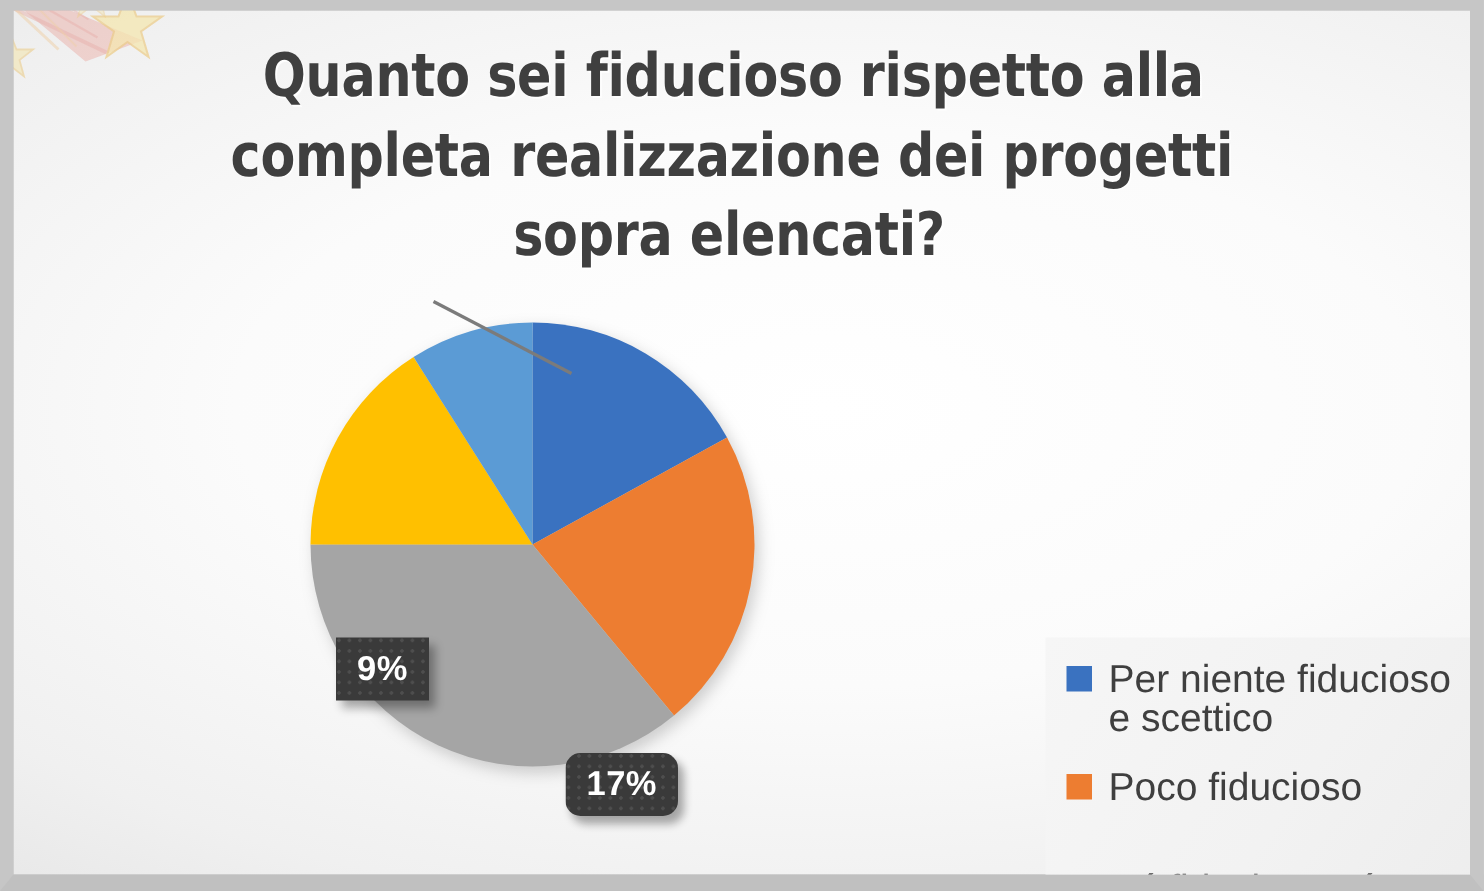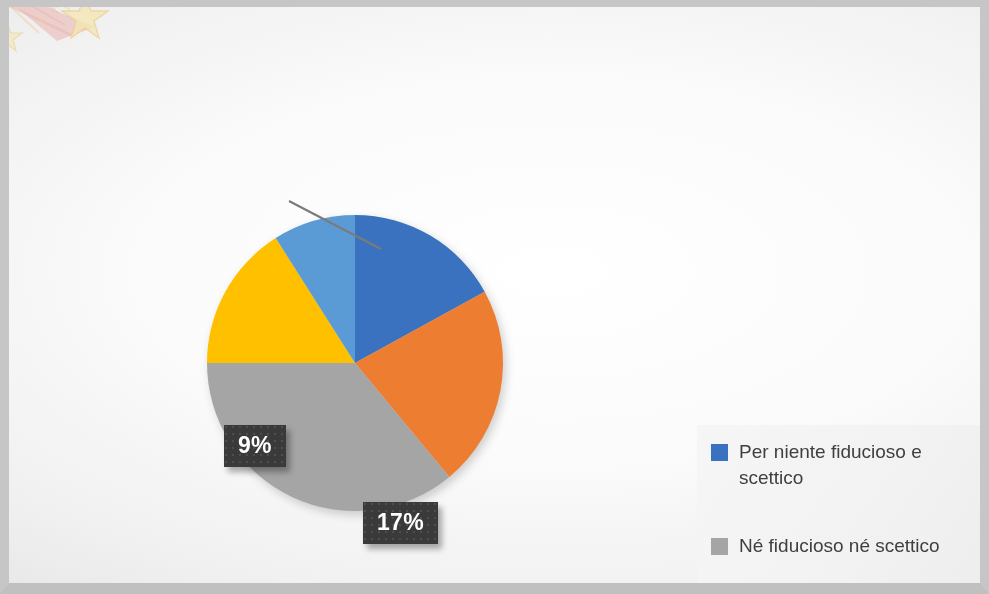--- a/index.html
+++ b/index.html
@@ -105,21 +105,21 @@
     background-size: 7px 7px;
     color: #ffffff;
     font-weight: bold;
     font-size: 23px;
     letter-spacing: .3px;
     padding: 9px 14px 10px 14px;
     box-shadow: 4px 5px 6px rgba(0,0,0,.33);
     line-height: 1;
     white-space: nowrap;
   }
-  .dl-0 { left: 354px; top: 299px; }   
+  .dl-0 { left: 368px; top: 299px; border-radius: 10px; }   
   .dl-1 { left: 404px; top: 386px; }   
   .dl-3 { left: 226px; top: 347px; }   
   .dl-4 { left: 215px; top: 222px; }   
 
   
   .legend {
     position: absolute;
     left: 688px;
     top: 222px;
     width: 284px;
@@ -135,21 +135,21 @@
   }
   .swatch {
     width: 17px;
     height: 17px;
     flex: 0 0 17px;
     margin-top: 5px;
     margin-right: 11px;
   }
   .legend-label {
     color: #3f3f3f;
-    font-size: 19px;
+    font-size: 26px;
     line-height: 26px;
     font-family: "Liberation Sans", sans-serif;
   }
 
   .spacer-lg { height: 22px; }
 </style>
 </head>
 <body>
 
 <div class="slide">
@@ -167,20 +167,25 @@
       <polygon points="86,4 92,20 109,20 95,30 100,47 86,37 72,47 77,30 63,20 80,20" fill="#f7e08a" stroke="#eab94f" stroke-width="1.4"></polygon>
     </g>
     <g opacity="0.6">
       <polygon points="8,32 12,42 23,42 14,49 17,60 8,53 -1,60 2,49 -7,42 4,42" fill="#f7e08a" stroke="#eab94f" stroke-width="1.2"></polygon>
     </g>
     <g opacity="0.45">
       <polygon points="62,-8 66,2 77,2 68,9 71,20 62,13 53,20 56,9 47,2 58,2" fill="#f7e08a" stroke="#eab94f" stroke-width="1"></polygon>
     </g>
   </svg>
 
+  <div class="title-block">
+    <div class="title-line l1">Quanto sei fiducioso rispetto alla</div>
+    <div class="title-line l2">completa realizzazione dei progetti</div>
+    <div class="title-line l3">sopra elencati?</div>
+  </div>
 
   <div class="chart-area">
 
     <div class="pie-wrap">
       <svg class="pie" viewBox="0 0 300 300">
         <g id="slices">
             <path d="M 150 150 L 150 2 A 148 148 0 0 1 279.6933886464918 78.70045623294615 Z" fill="#3a72c0"></path>
             <path d="M 150 150 L 279.6933886464918 78.70045623294615 A 148 148 0 0 1 244.33875048280606 264.03595993081683 Z" fill="#ed7d31"></path>
             <path d="M 150 150 L 244.33875048280606 264.03595993081683 A 148 148 0 0 1 2 150.00000000000003 Z" fill="#a5a5a5"></path>
             <path d="M 150 150 L 2 150.00000000000003 A 148 148 0 0 1 70.69763434310843 25.039467025701796 Z" fill="#ffc000"></path>
@@ -195,20 +200,24 @@
     <div class="dlabel dl-0">17%</div>
     <div class="dlabel dl-1">22%</div>
 
     <div class="dlabel dl-4">9%</div>
 
     <div class="legend">
       <div class="legend-item">
         <span class="swatch" style="background: rgb(58, 114, 192);"></span>
         <span class="legend-label">Per niente fiducioso e scettico</span>
       </div>
+      <div class="legend-item">
+        <span class="swatch" style="background: rgb(237, 125, 49);"></span>
+        <span class="legend-label">Poco fiducioso</span>
+      </div>
       <div class="spacer-lg"></div>
       <div class="legend-item">
         <span class="swatch" style="background: rgb(165, 165, 165);"></span>
         <span class="legend-label">Né fiducioso né scettico</span>
       </div>
 
     </div>
 
   </div>
 </div>

